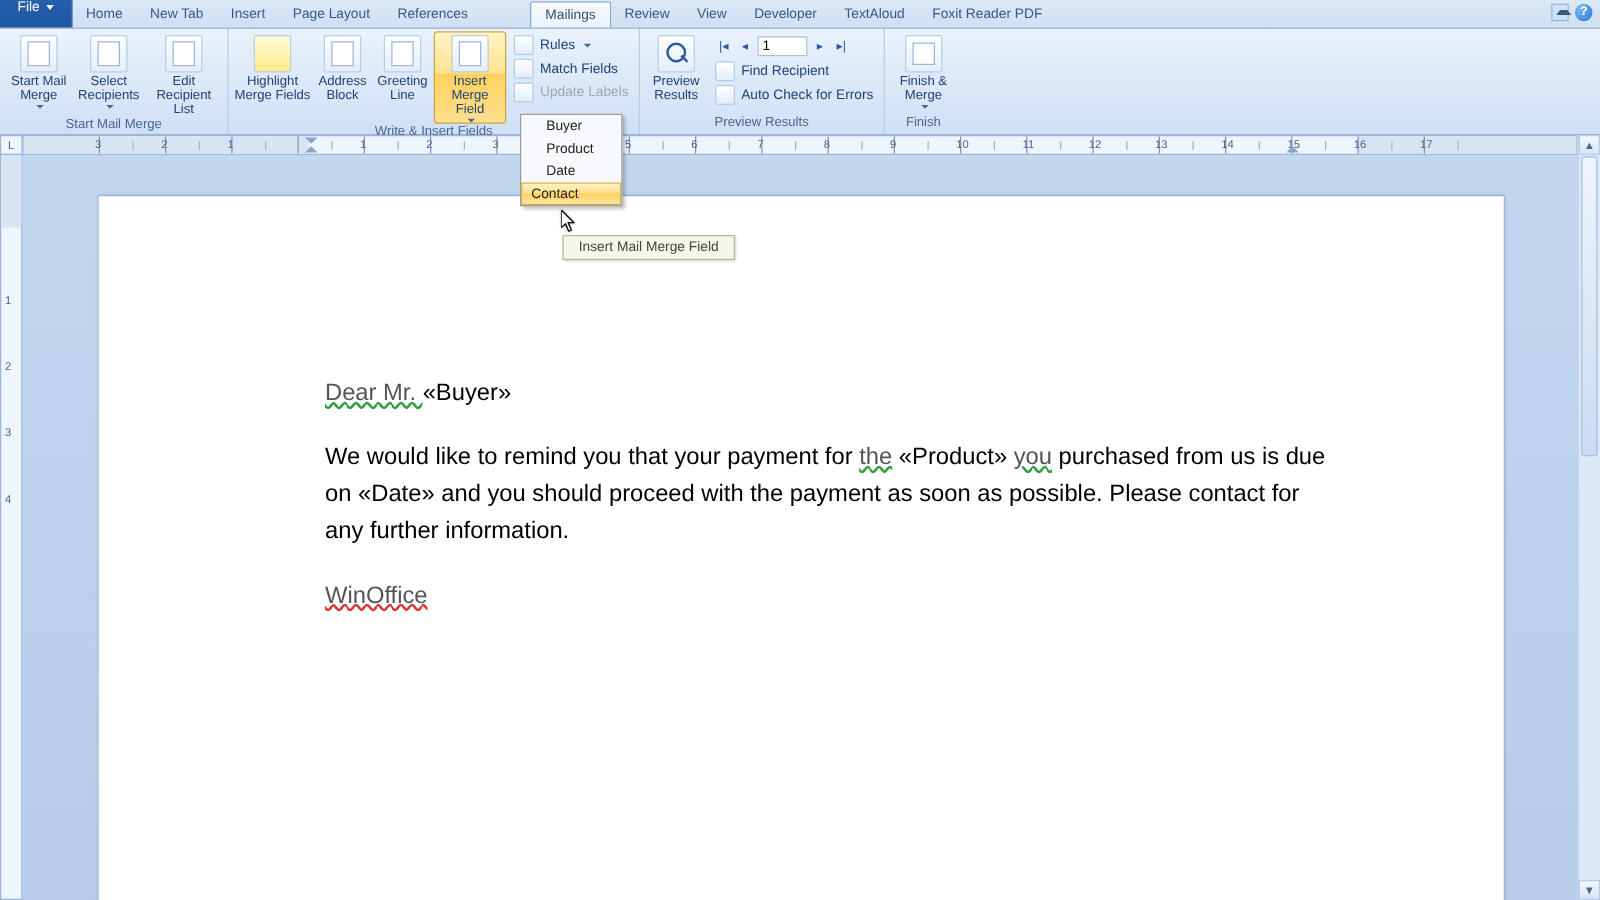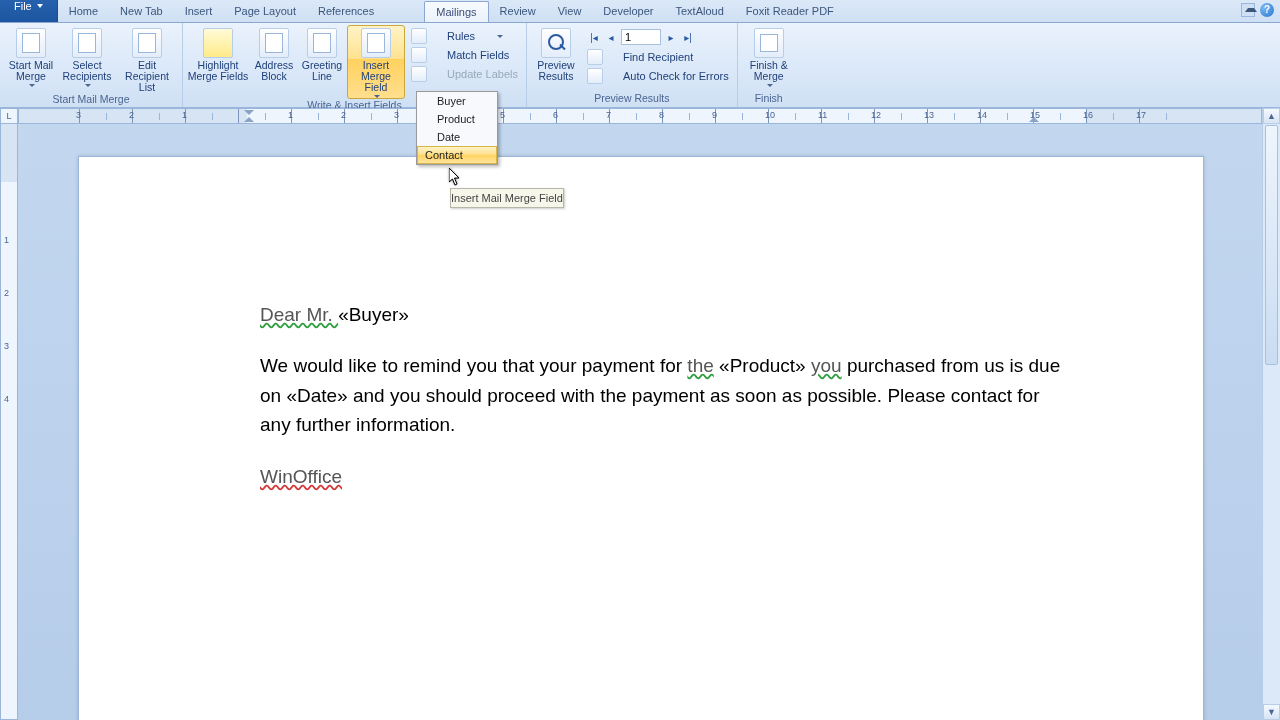--- a/index.html
+++ b/index.html
@@ -21,21 +21,21 @@
 .ribbon { height:85px; background:linear-gradient(#eaf2fc,#dce9f9 50%,#cfe0f4); border-bottom:1px solid #9ab6da; display:flex; font-size:10.5px; color:#21417a; }
 .group { border-right:1px solid #b7cde8; display:flex; flex-direction:column; padding:2px 4px 0; }
 .group-body { flex:1; display:flex; align-items:flex-start; gap:2px; }
 .group-label { text-align:center; font-size:10.5px; color:#4a6591; padding-bottom:2px; height:15px; }
 .bigbtn { display:flex; flex-direction:column; align-items:center; justify-content:flex-start; width:54px; padding-top:3px; text-align:center; line-height:11px; gap:2px; cursor:default; }
 .bigbtn.wide{width:62px;}
 .bigbtn .ic { width:30px; height:30px; }
 .bigbtn.active { background:linear-gradient(#fff3c6,#ffe290 45%,#ffd15e 46%,#ffdf8e); border:1px solid #c9a83c; border-radius:3px; padding-top:2px; }
 .caret-sm{ display:inline-block;width:0;height:0;border-left:3px solid transparent;border-right:3px solid transparent;border-top:3px solid #4a6591;margin-left:2px;vertical-align:middle;}
 .smallstack{ display:flex; flex-direction:column; gap:1px; padding-top:2px; font-size:11px; }
-.smallbtn{ display:flex;align-items:center;gap:20px;padding:1px 4px;white-space:nowrap;cursor:default;}
+.smallbtn{ display:flex;align-items:center;gap:5px;padding:1px 4px;white-space:nowrap;cursor:default;}
 .smallbtn.dis{color:#9aa8bc;}
 .ic-sm{width:16px;height:16px;flex:none;}
 .navrec{display:flex;align-items:center;gap:3px;padding:2px 4px;}
 .navrec input{width:40px;height:16px;border:1px solid #a8bfdd;font-size:11px;padding:0 3px;background:#fff;}
 .navbtn{width:14px;height:14px;display:inline-flex;align-items:center;justify-content:center;color:#2c5aa0;font-size:10px;}
 
 
 .ic, .ic-sm{ display:inline-block; border:1px solid #b7cde8; background:linear-gradient(#fff,#e3edfa); border-radius:2px; position:relative;}
 .ic.doc::after{content:"";position:absolute;left:5px;top:4px;right:5px;bottom:4px;background:#fff;border:1px solid #9ab6da;}
 .ic.env::after{content:"";position:absolute;left:4px;top:8px;right:4px;bottom:6px;background:#fff;border:1px solid #9ab6da;}
@@ -77,21 +77,21 @@
 .doc-content p{margin-bottom:22px;}
 .sq{color:#555;}
 .sq.green{border-bottom:1px wavy #2e9e3e;text-decoration:underline wavy #2e9e3e;}
 .sq.red{text-decoration:underline wavy #d23a3a;}
 
 
 .dropdown{position:absolute;left:416px;top:91px;width:82px;background:#f7f9fc;border:1px solid #9a9a9a;box-shadow:2px 2px 3px rgba(0,0,0,.25);font-size:11px;color:#222;z-index:50;}
 .dropdown .item{padding:3px 20px;cursor:default;}
 .dropdown .item.hover{background:linear-gradient(#fff3c6,#ffe08a 48%,#ffd15e 49%,#ffe49e);border:1px solid #d6b547;padding:2px 7px;}
 
-.tooltip{position:absolute;left:450px;top:188px;background:#f7f6ea;border:1px solid #b7b7a8;padding:3px 0;font-size:11px;color:#444;box-shadow:1px 1px 2px rgba(0,0,0,.2);z-index:49;}
+.tooltip{position:absolute;left:450px;top:188px;background:#f7f6ea;border:1px solid #b7b7a8;padding:3px 12px;font-size:11px;color:#444;box-shadow:1px 1px 2px rgba(0,0,0,.2);z-index:49;}
 
 .cursor{position:absolute;left:449px;top:168px;width:12px;height:18px;z-index:60;pointer-events:none;}
 .cursor svg{width:12px;height:18px;filter:drop-shadow(0 0 1px rgba(0,0,0,.5));}
 </style>
 </head>
 <body>
 
 <div class="tabstrip">
   <div class="file-tab">
     <span>File</span>

